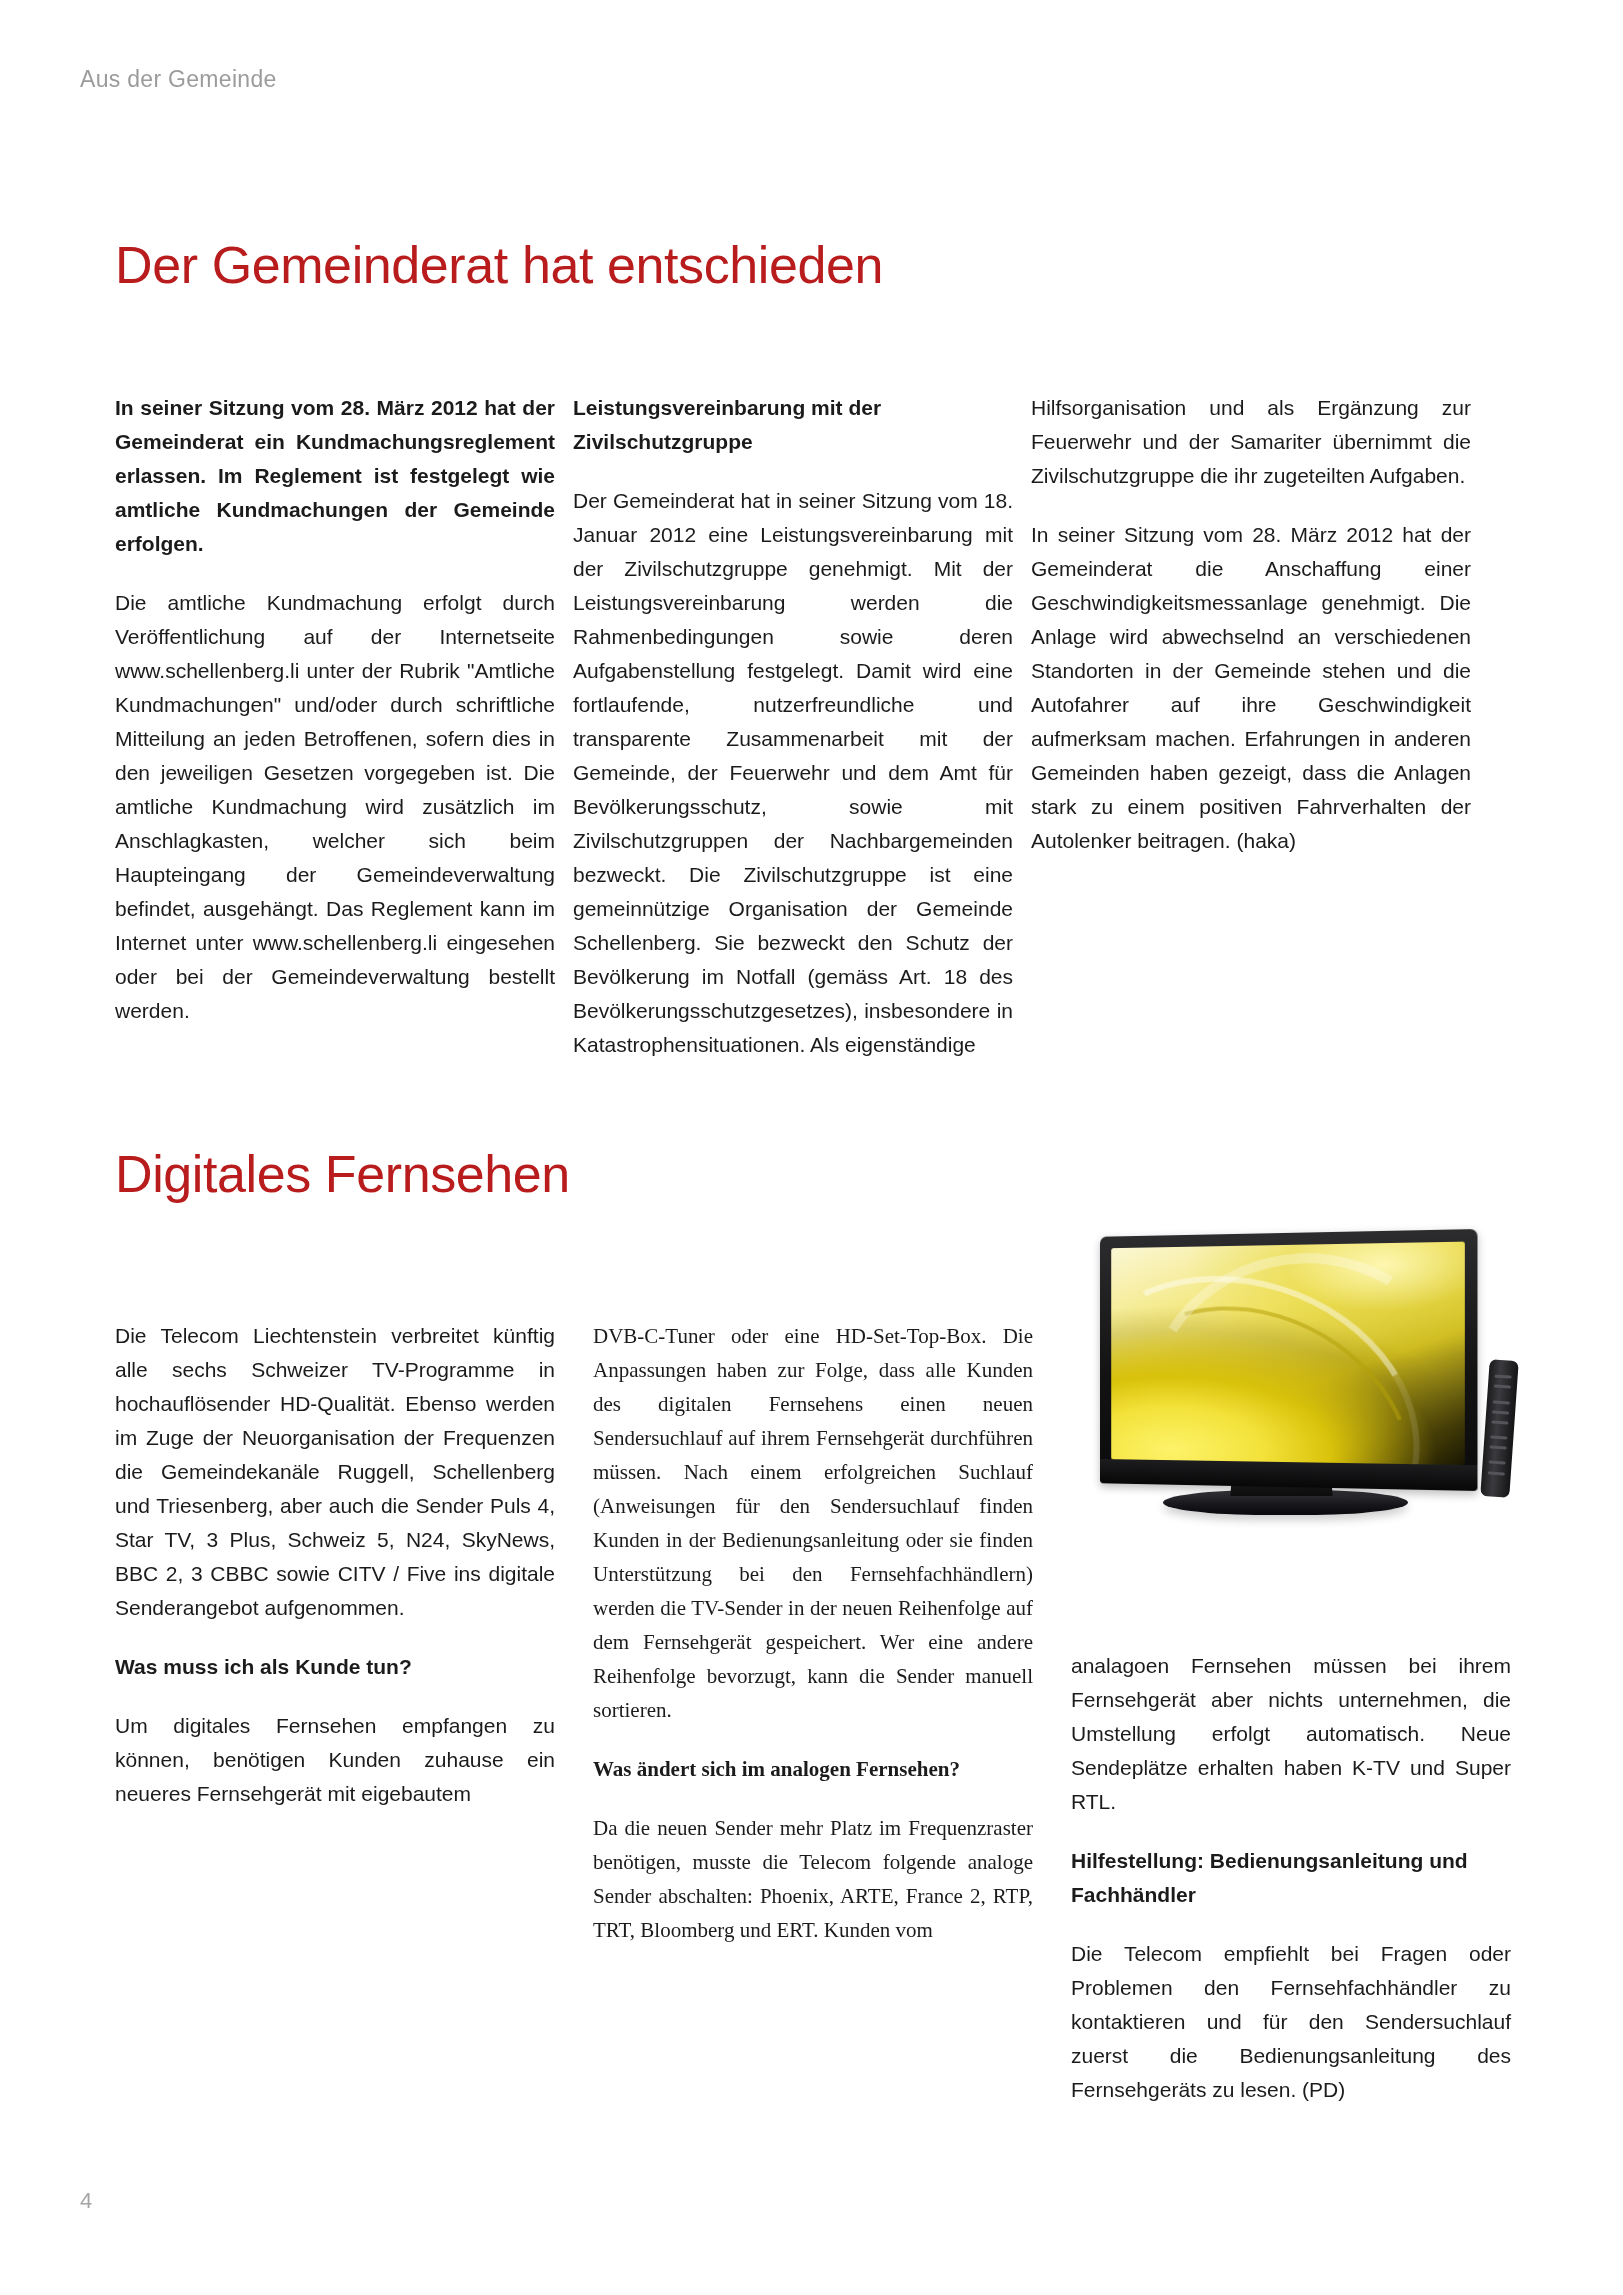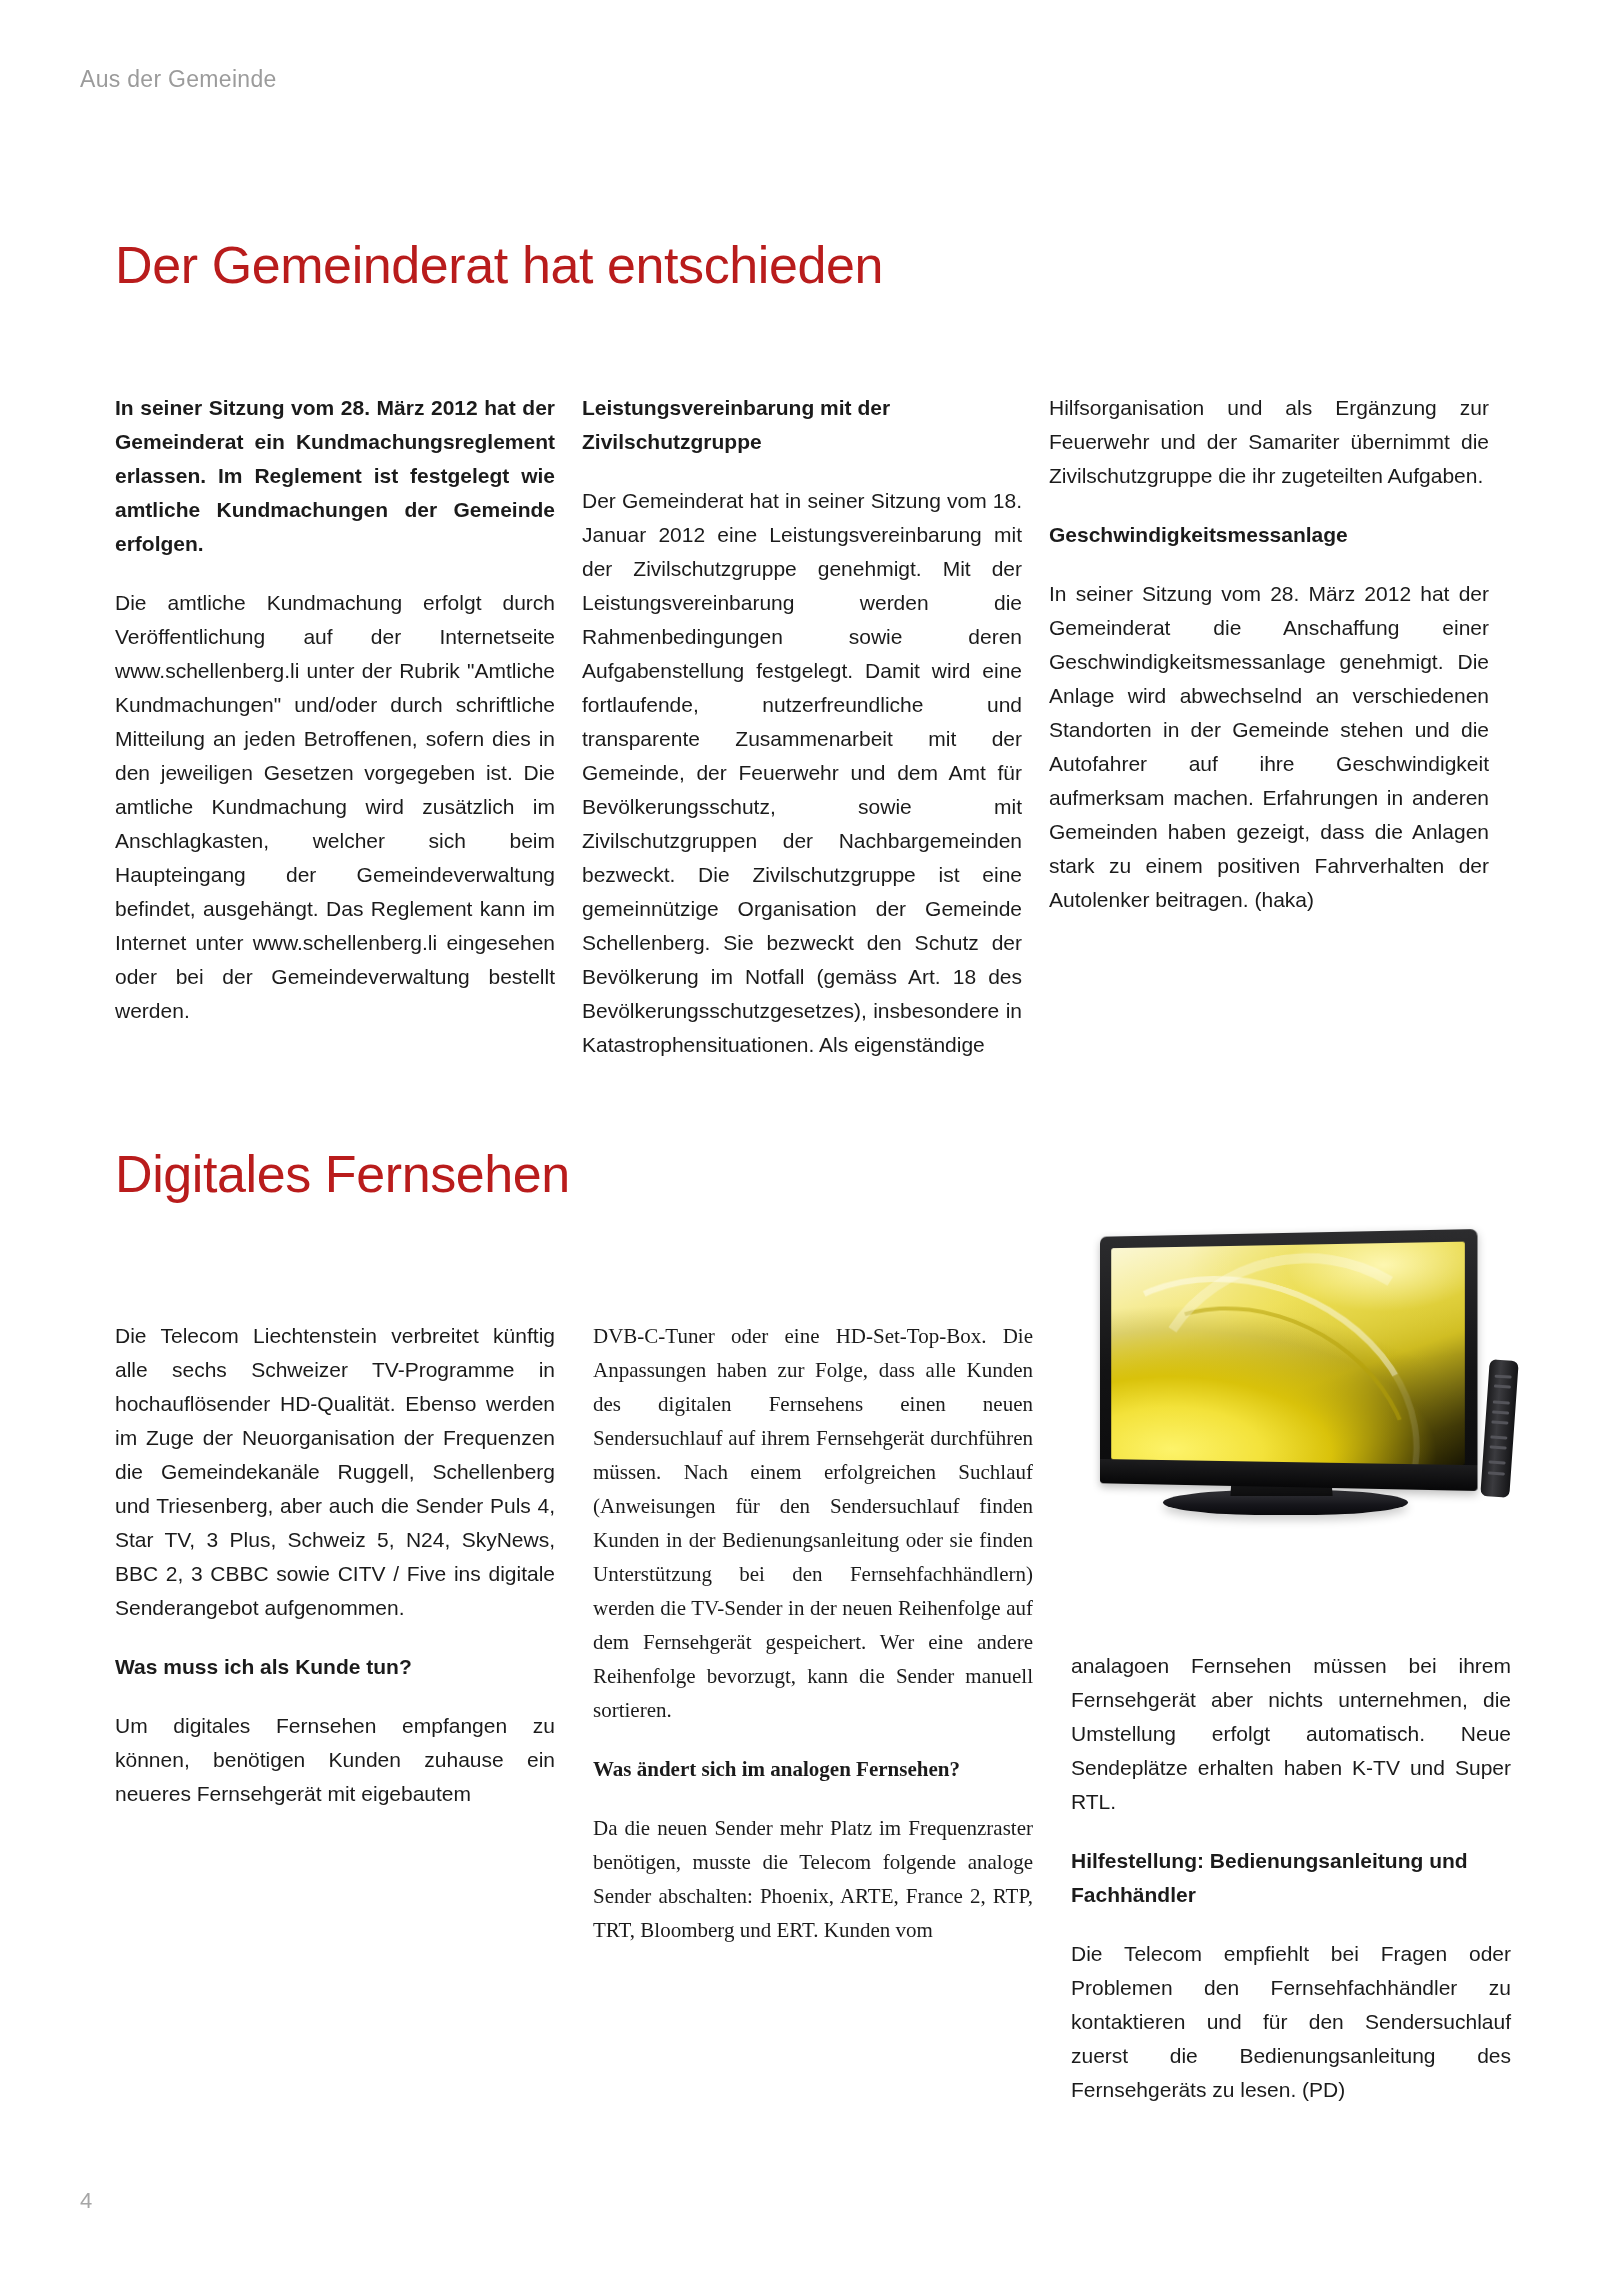--- a/index.html
+++ b/index.html
@@ -51,21 +51,21 @@
     color: #b91c1c;
     margin: 0;
     line-height: 1.1;
   }
   .cols1 {
     position: absolute;
     left: 115px;
     top: 391px;
     width: 1419px;
     display: flex;
-    gap: 27px;
+    gap: 18px;
   }
   .col {
     width: 440px;
     font-size: 21px;
     line-height: 1.62;
     color: #1b1b1b;
   }
   .col p {
     margin: 0 0 25px 0;
   }
@@ -232,21 +232,20 @@
     <div class="col">
       <p class="lead">In seiner Sitzung vom 28. März 2012 hat der Gemeinderat ein Kundmachungsreglement erlassen. Im Reglement ist festgelegt wie amtliche Kundmachungen der Gemeinde erfolgen.</p>
       <p class="just">Die amtliche Kundmachung erfolgt durch Veröffentlichung auf der Internetseite www.schellenberg.li unter der Rubrik "Amtliche Kundmachungen" und/oder durch schriftliche Mitteilung an jeden Betroffenen, sofern dies in den jeweiligen Gesetzen vorgegeben ist. Die amtliche Kundmachung wird zusätzlich im Anschlagkasten, welcher sich beim Haupteingang der Gemeindeverwaltung befindet, ausgehängt. Das Reglement kann im Internet unter www.schellenberg.li eingesehen oder bei der Gemeindeverwaltung bestellt werden.</p>
     </div>
     <div class="col">
       <p class="subhead">Leistungsvereinbarung mit der Zivilschutzgruppe</p>
       <p class="just">Der Gemeinderat hat in seiner Sitzung vom 18. Januar 2012 eine Leistungsvereinbarung mit der Zivilschutzgruppe genehmigt. Mit der Leistungsvereinbarung werden die Rahmenbedingungen sowie deren Aufgabenstellung festgelegt. Damit wird eine fortlaufende, nutzerfreundliche und transparente Zusammenarbeit mit der Gemeinde, der Feuerwehr und dem Amt für Bevölkerungsschutz, sowie mit Zivilschutzgruppen der Nachbargemeinden bezweckt. Die Zivilschutzgruppe ist eine gemeinnützige Organisation der Gemeinde Schellenberg. Sie bezweckt den Schutz der Bevölkerung im Notfall (gemäss Art. 18 des Bevölkerungsschutzgesetzes), insbesondere in Katastrophensituationen. Als eigenständige</p>
     </div>
     <div class="col">
       <p class="just">Hilfsorganisation und als Ergänzung zur Feuerwehr und der Samariter übernimmt die Zivilschutzgruppe die ihr zugeteilten Aufgaben.</p>
-      <p class="subhead">Geschwindigkeitsmessanlage</p>
       <p class="just">In seiner Sitzung vom 28. März 2012 hat der Gemeinderat die Anschaffung einer Geschwindigkeitsmessanlage genehmigt. Die Anlage wird abwechselnd an verschiedenen Standorten in der Gemeinde stehen und die Autofahrer auf ihre Geschwindigkeit aufmerksam machen. Erfahrungen in anderen Gemeinden haben gezeigt, dass die Anlagen stark zu einem positiven Fahrverhalten der Autolenker beitragen. (haka)</p>
     </div>
   </div>
 
   <div class="article2">
     <h1 class="headline">Digitales Fernsehen</h1>
   </div>
 
   <div class="tv-figure">
     <div class="tv-base"></div>

